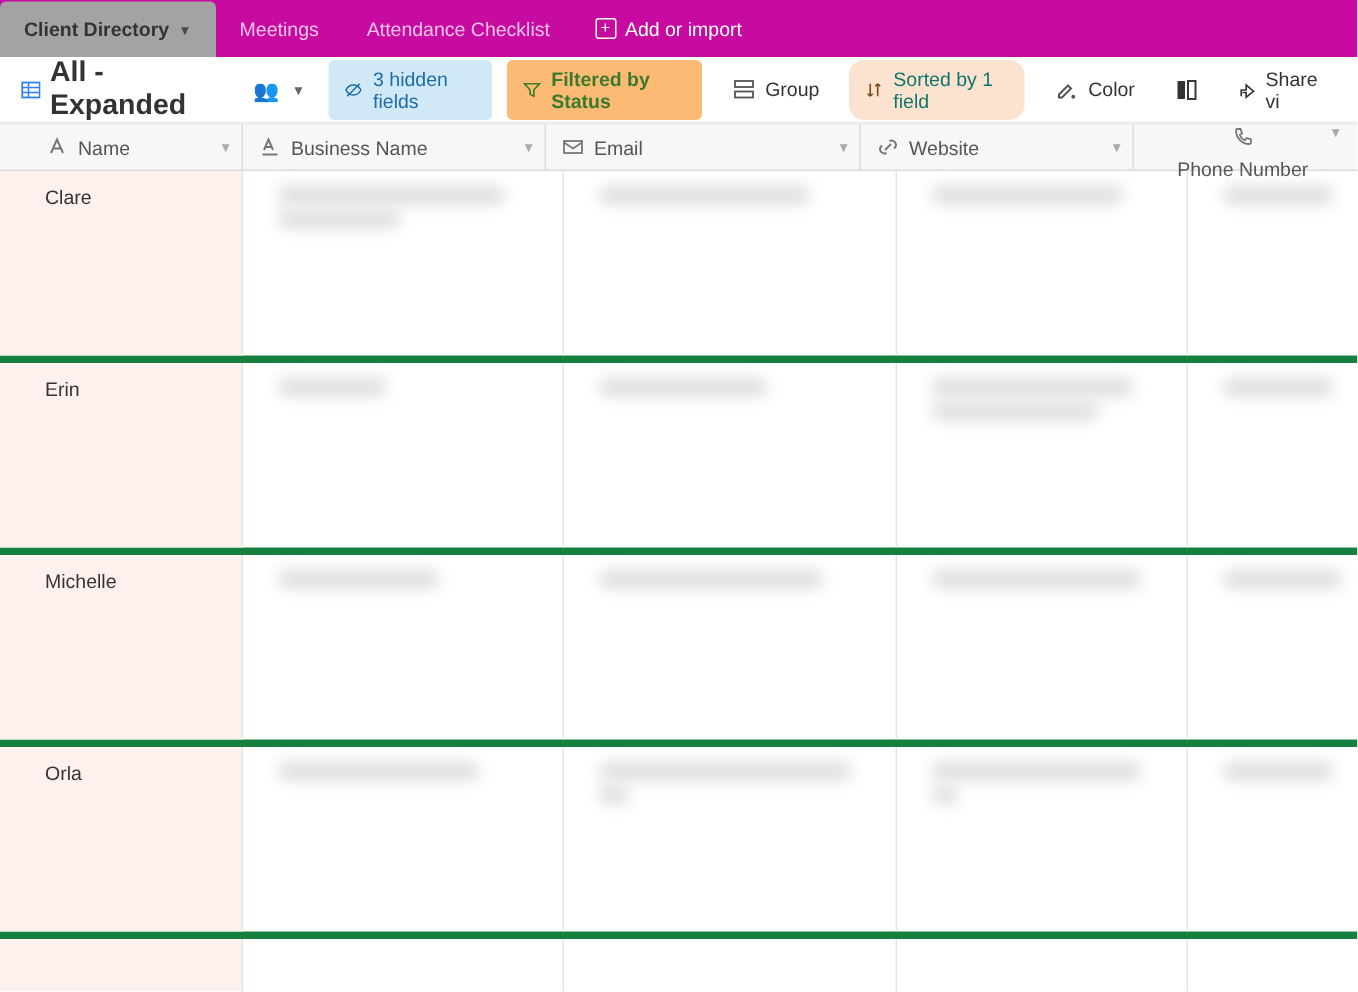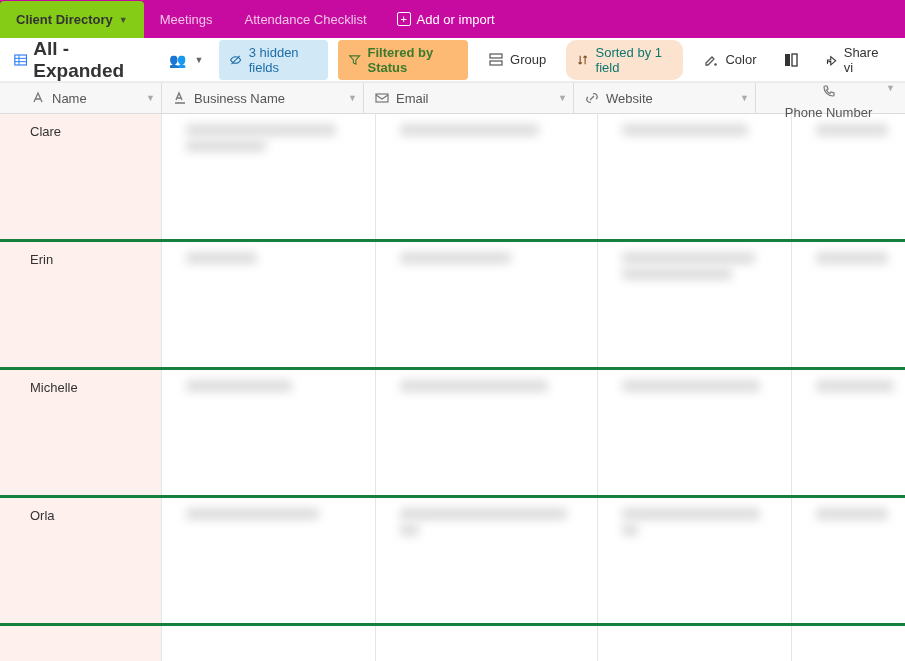--- a/index.html
+++ b/index.html
@@ -1,20 +1,20 @@
 <!DOCTYPE html>
 <html><head>
 <meta charset="utf-8">
 <style>
 * { box-sizing: border-box; margin: 0; padding: 0; }
 body { font-family: -apple-system, BlinkMacSystemFont, "Segoe UI", Helvetica, Arial, sans-serif; font-size: 13px; color: #333; width: 905px; height: 661px; overflow: hidden; background: #fff; }
 
 .tab-bar { background: #c70aa0; height: 38px; display: flex; align-items: stretch; }
 .tab { display: flex; align-items: center; padding: 0 16px; color: #f0c5e6; font-size: 13px; cursor: pointer; gap: 6px; }
-.tab.active { background: #84cc16; color: #333; font-weight: 600; border-radius: 4px 4px 0 0; margin-top: 1px; }
+.tab.active { background: #a3a3a3; color: #333; font-weight: 600; border-radius: 4px 4px 0 0; margin-top: 1px; }
 .tab-chevron { font-size: 9px; opacity: 0.8; }
 .tab-add { display: flex; align-items: center; gap: 6px; color: #fff; padding: 0 14px; font-size: 13px; cursor: pointer; }
 .plus-box { width: 14px; height: 14px; border: 1.2px solid #fff; border-radius: 2px; display: flex; align-items: center; justify-content: center; font-size: 11px; line-height: 1; }
 
 .toolbar { height: 44px; display: flex; align-items: center; padding: 0 12px; gap: 10px; border-bottom: 1px solid #eee; }
 .tb-btn { display: flex; align-items: center; gap: 6px; padding: 5px 10px; border-radius: 4px; cursor: pointer; font-size: 13px; color: #333; }
 .tb-btn.view { font-weight: 600; font-size: 19px; color: #333; padding-left: 2px; }
 .tb-btn.pill-blue { background: #d1e8f6; color: #1d6ea8; }
 .tb-btn.pill-green { background: #fdba74; color: #3b7a2d; font-weight: bold; }
 .tb-btn.pill-orange { background: #fbe3cf; color: #0f766e; border-radius: 10px; }
@@ -22,21 +22,21 @@
 
 .icon { display: inline-flex; width: 16px; height: 16px; }
 .icon svg { width: 100%; height: 100%; }
 
 .grid-header { display: flex; height: 32px; background: #f7f7f7; border-bottom: 1px solid #dcdcdc; border-top: 1px solid #eaeaea; }
 .gh-cell { display: flex; align-items: center; padding: 0 10px; gap: 6px; color: #555; border-right: 1px solid #dcdcdc; position: relative; }
 .gh-cell:first-child { padding-left: 30px; }
 .gh-drop { position: absolute; right: 6px; font-size: 9px; color: #aaa; }
 
 .grid-body { overflow: hidden; }
-.row { display: flex; border-bottom: 3px solid #15803d; min-height: 128px; gap: 12px; }
+.row { display: flex; border-bottom: 5px solid #15803d; min-height: 128px; gap: 12px; }
 .cell { border-right: 1px solid #e5e5e5; padding: 10px 12px; overflow: hidden; }
 .cell-name { background: #fdf0ed; color: #333; padding-left: 30px; }
 .blur-block { filter: blur(5px); color: #666; background: #ddd; border-radius: 3px; height: 12px; }
 
 .col-name { width: 162px; flex: 0 0 162px; }
 .col-biz { width: 202px; flex: 0 0 202px; }
 .col-email { width: 210px; flex: 0 0 210px; }
 .col-web { width: 182px; flex: 0 0 182px; }
 .col-phone { width: 145px; flex: 0 0 145px; }
 

